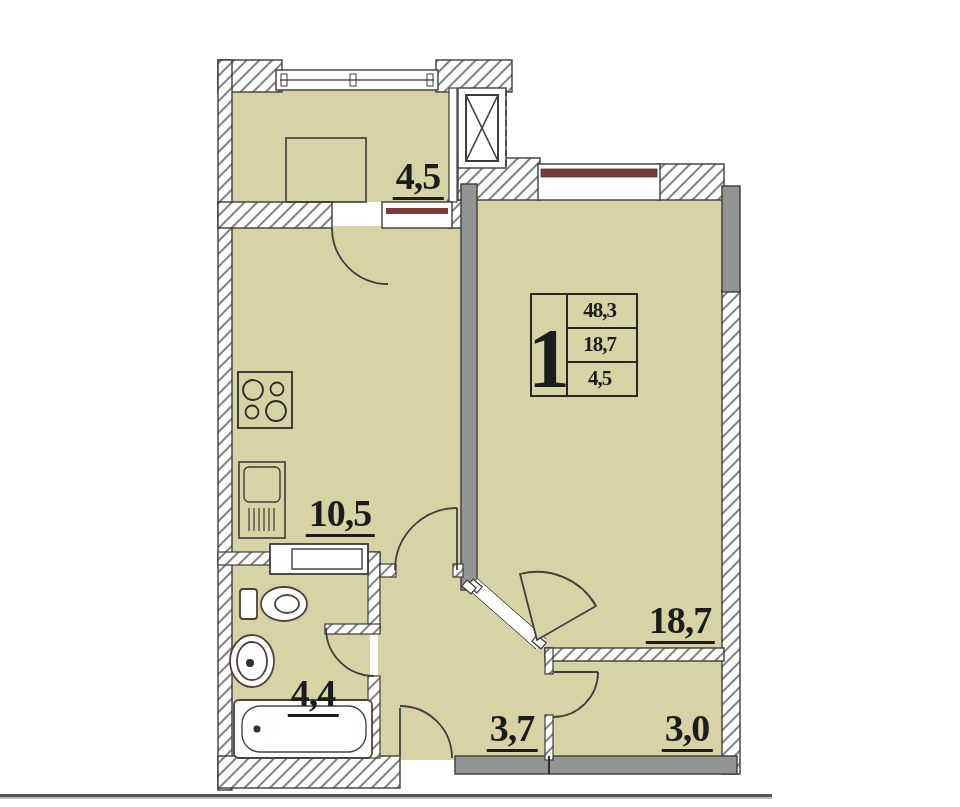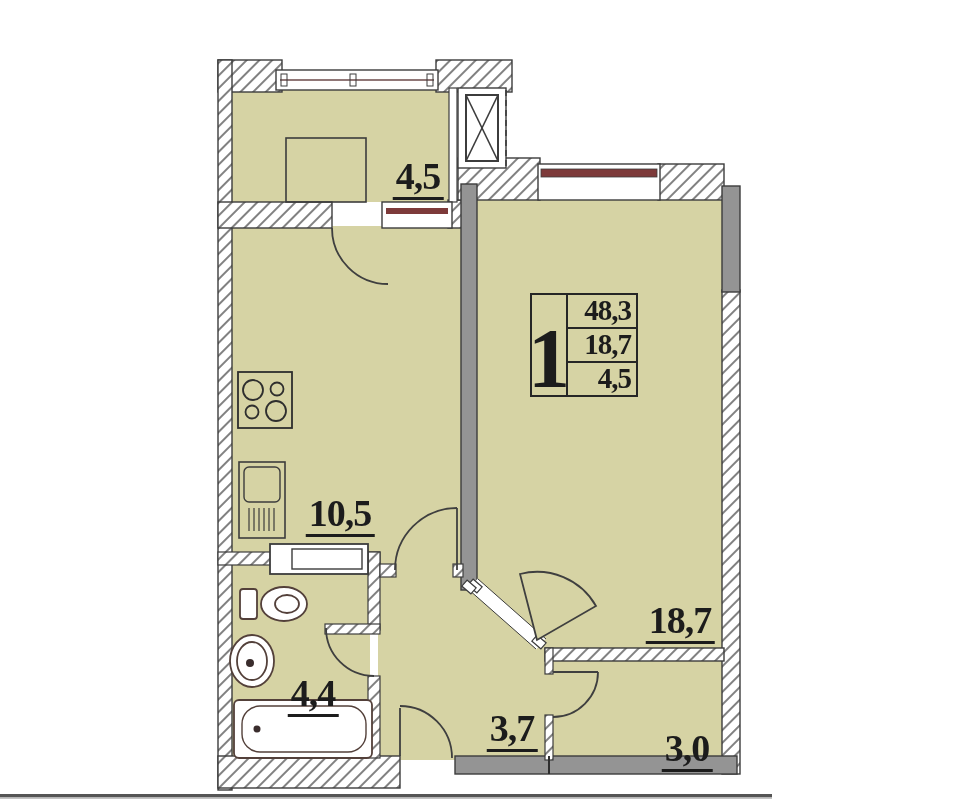--- a/index.html
+++ b/index.html
@@ -8,22 +8,22 @@
   #plan-svg{position:absolute;left:0;top:0;}
   .room-label{position:absolute;transform:translateX(-50%);font-weight:700;font-size:38px;
               line-height:1;color:#1c1c1c;border-bottom:3px solid #1c1c1c;padding:0 3px 2px;
               white-space:nowrap;letter-spacing:-1px;}
   .legend{position:absolute;left:530px;top:293px;width:108px;height:104px;
           border:2.5px solid #262626;display:flex;box-sizing:border-box;background:transparent;}
   .legend-left{width:34px;border-right:2.5px solid #262626;display:flex;align-items:flex-end;
                justify-content:center;overflow:visible;}
   .legend-rooms{font-weight:700;font-size:84px;line-height:0.86;color:#1c1c1c;}
   .legend-right{flex:1;display:flex;flex-direction:column;}
-  .legend-row{flex:1;border-bottom:2.5px solid #262626;text-align:right;padding-right:5px;
-              font-weight:700;font-size:29px;line-height:31px;color:#1c1c1c;letter-spacing:-1px;}
+  .legend-row{flex:1;border-bottom:2.5px solid #262626;text-align:center;padding-right:5px;
+              font-weight:700;font-size:21px;line-height:31px;color:#1c1c1c;letter-spacing:-1px;}
   .legend-row:last-child{border-bottom:none;}
 </style>
 </head>
 <body>
 
 <div id="stage">
 
   <svg id="plan-svg" width="960" height="807" viewBox="0 0 960 807">
     <defs>
       <pattern id="hatch" patternUnits="userSpaceOnUse" width="9" height="9" patternTransform="rotate(45)">
@@ -172,21 +172,21 @@
     <g>
       <rect x="0" y="794" width="960" height="3.5" fill="#555555"></rect>
       <rect x="0" y="797.5" width="960" height="1.5" fill="#c4c4c4"></rect>
     </g>
   </svg>
 
   <div class="room-label" style="left:418px;top:157px;">4,5</div>
   <div class="room-label" style="left:340px;top:494px;">10,5</div>
   <div class="room-label" style="left:313px;top:674px;">4,4</div>
   <div class="room-label" style="left:512px;top:709px;">3,7</div>
-  <div class="room-label" style="left:687px;top:709px;margin-top:20px;">3,0</div>
+  <div class="room-label" style="left:687px;top:709px;">3,0</div>
   <div class="room-label" style="left:680px;top:601px;">18,7</div>
 
   <div class="legend">
     <div class="legend-left">
       <span class="legend-rooms">1</span>
     </div>
     <div class="legend-right">
       <div class="legend-row">48,3</div>
       <div class="legend-row">18,7</div>
       <div class="legend-row">4,5</div>

